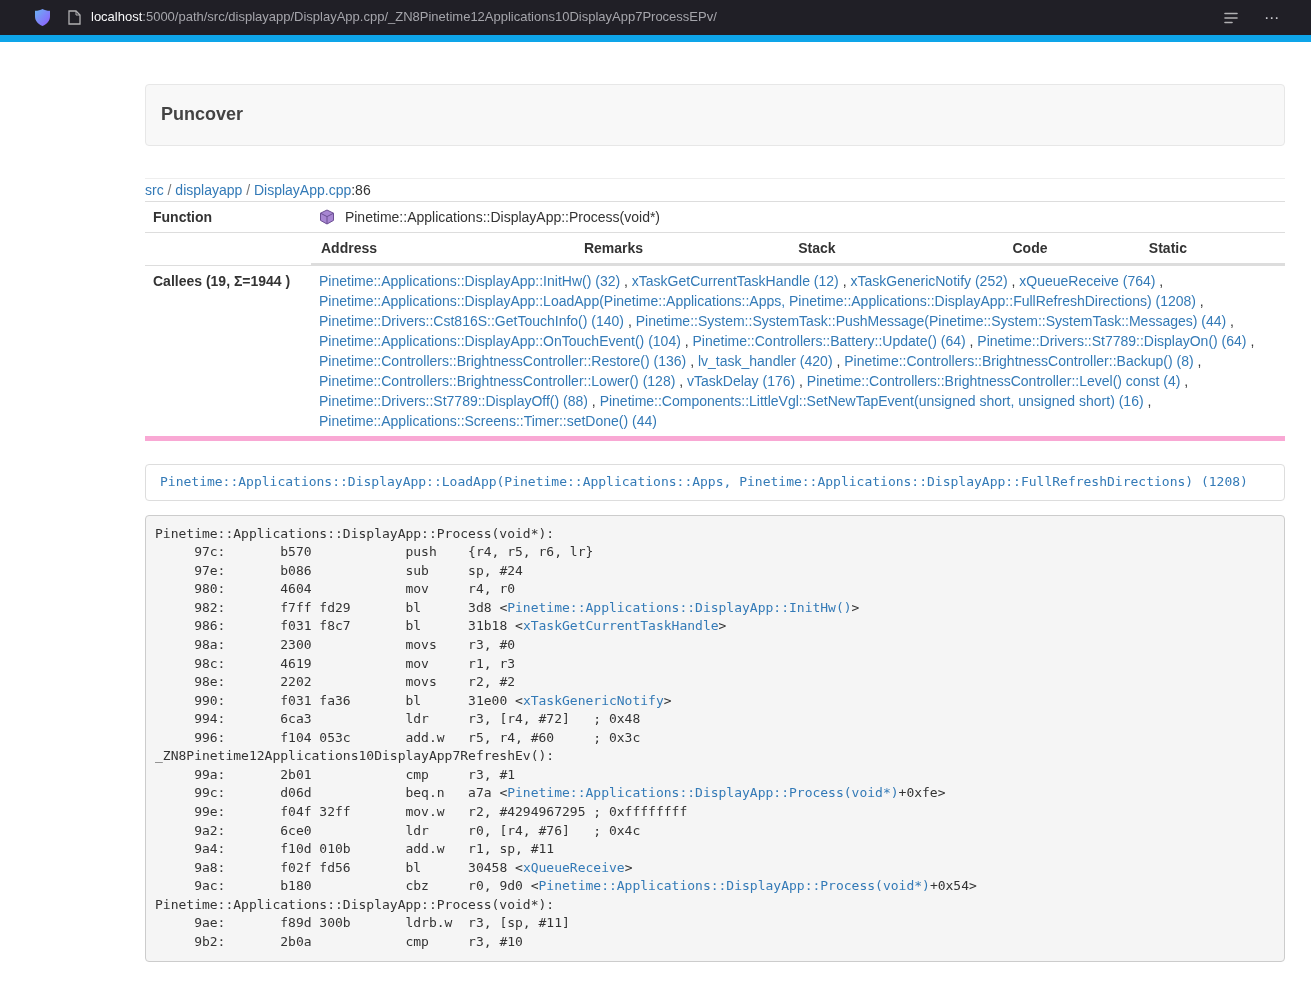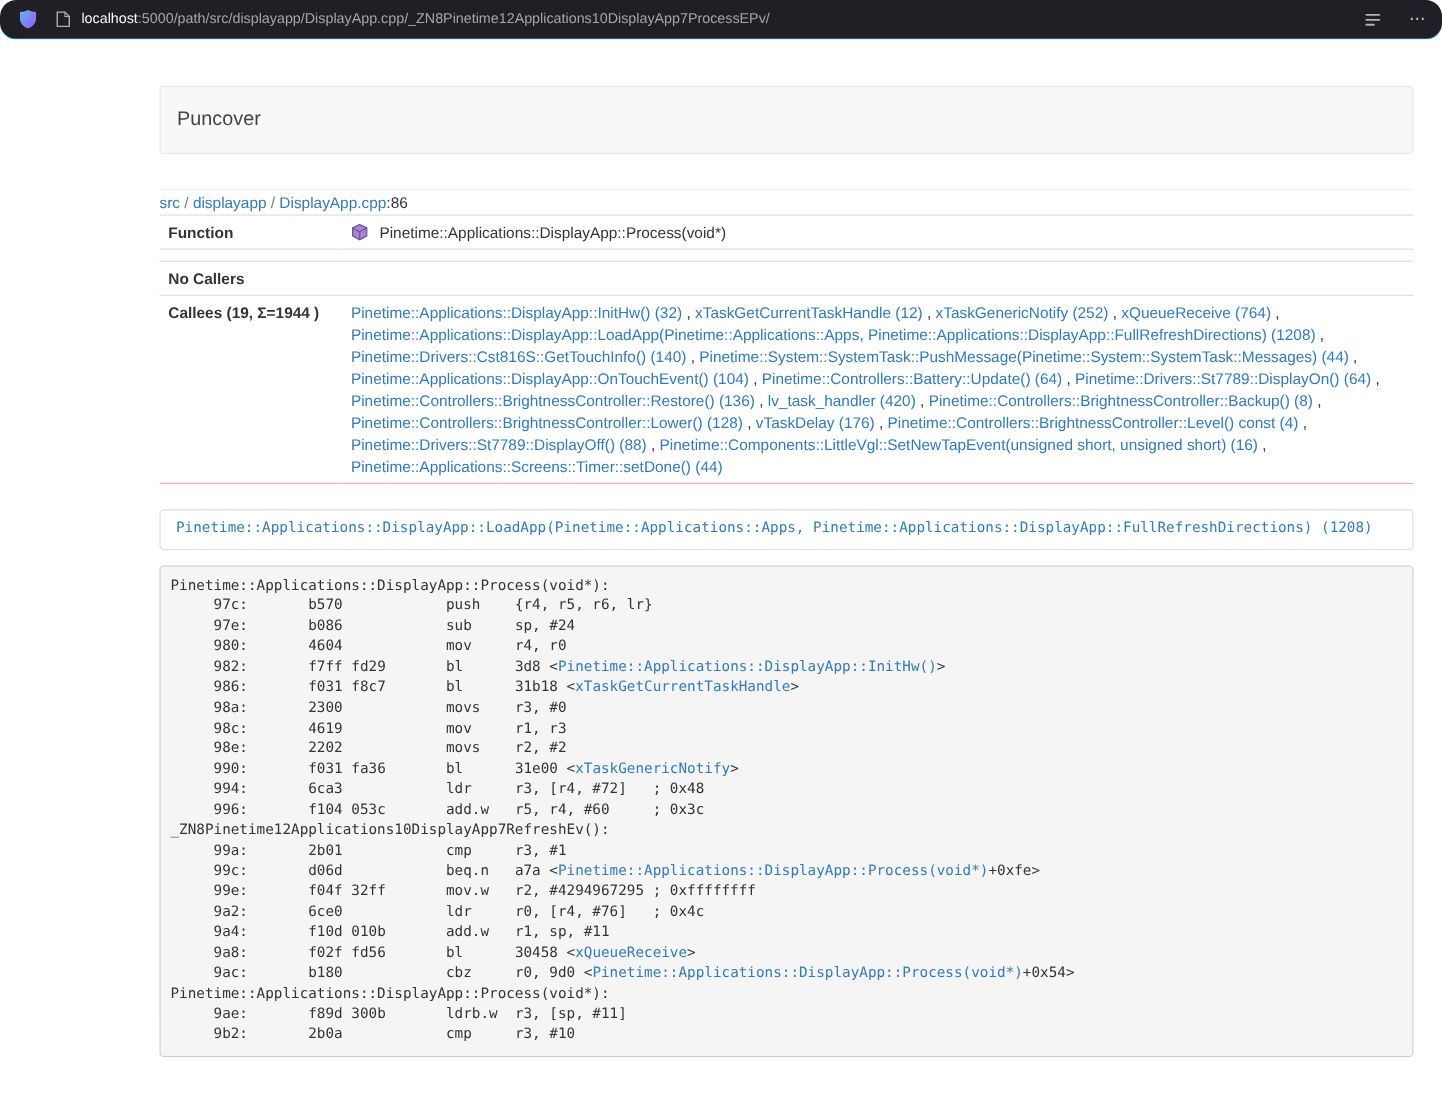--- a/index.html
+++ b/index.html
@@ -5,47 +5,47 @@
   html,body{margin:0;padding:0}
   body{
     width:1311px;height:998px;overflow:hidden;background:#fff;
     font-family:"Liberation Sans","DejaVu Sans",sans-serif;
     font-size:14px;line-height:1.42857;color:#333;
   }
   a{color:#337ab7;text-decoration:none}
 
   
   .browser-bar{
-    height:35px;background:#201f26;border-bottom:1px solid #0ea5e9;
-    display:flex;align-items:center;padding:0 12px;color:#b1b1b3;font-size:13px;border-radius:15px;
+    height:35px;background:#201f26;border-bottom:7px solid #0ea5e9;
+    display:flex;align-items:center;padding:0 29px;color:#b1b1b3;font-size:13px;
   }
   .bb-icon{display:inline-flex;align-items:center;justify-content:center;width:22px;height:22px;flex:0 0 auto;cursor:pointer}
   .bb-icon.shield{margin-left:2px}
   .bb-icon.page{margin-left:10px}
   .url-text{margin-left:6px;white-space:nowrap;overflow:hidden;flex:0 1 auto;cursor:text}
   .url-host{color:#f9f9fa}
   .url-rest{color:#a5a5ab}
   .bb-spacer{flex:1 1 auto}
   .bb-icon.reader{margin-right:22px}
   .menu-dots{font-size:15px;color:#c9c9ce;letter-spacing:1px;width:auto;padding-right:2px}
 
   
   .container{width:1140px;margin-left:145px}
   .navbar{
     margin-top:42px;height:62px;background:#f8f8f8;border:1px solid #e7e7e7;
-    border-radius:4px;display:flex;align-items:center;box-sizing:border-box;
+    border-radius:4px;display:flex;align-items:center;box-sizing:border-box;font-weight:bold;
   }
   .brand{font-size:18px;color:#444;padding:0 15px;cursor:pointer}
   hr{border:0;border-top:1px solid #eee;margin:32px 0 0}
   .breadcrumb{margin:1px 0;font-size:14px;line-height:20px}
   .bc-sep{color:#777}
 
   
   table{border-collapse:collapse;width:100%}
-  .fn-table{border-bottom:1px solid #f9a8d4}
+  .fn-table{border-bottom:5px solid #f9a8d4}
   .fn-table>tbody>tr>th,
   .fn-table>tbody>tr>td{
     border-top:1px solid #ddd;padding:5px 8px;vertical-align:top;text-align:left;
     font-size:14px;line-height:20px;font-weight:normal;
   }
   .fn-table>tbody>tr>th.rowhead{width:150px;font-weight:bold}
   td.detail-cell{padding:0 !important}
   .detail-table th{border-bottom:2px solid #ddd;padding:5px 10px;font-weight:bold;text-align:left;line-height:20px;font-size:14px}
   .detail-table td{padding:5px 10px;line-height:20px;font-size:14px}
   .fn-icon svg{vertical-align:-3px;margin-right:6px}
@@ -126,27 +126,30 @@
         <td class="detail-cell">
           <table class="detail-table">
             <colgroup>
               <col style="width:27%">
                 <col style="width:22%">
                 <col style="width:22%">
                 <col style="width:14%">
                 <col style="width:15%">
             </colgroup>
             <tbody>
+              <tr>
+                <th>Address</th>
+                <th>Remarks</th>
+                <th>Stack</th>
+                <th>Code</th>
+                <th>Static</th>
+              </tr>
             </tbody>
           </table>
         </td>
-      </tr>
-      <tr>
-        <th class="rowhead">No Callers</th>
-        <td></td>
       </tr>
       <tr>
         <th class="rowhead">Callees (19, Σ=1944 )</th>
         <td><a href="#">Pinetime::Applications::DisplayApp::InitHw() (32)</a> , <a href="#">xTaskGetCurrentTaskHandle (12)</a> , <a href="#">xTaskGenericNotify (252)</a> , <a href="#">xQueueReceive (764)</a> , <a href="#">Pinetime::Applications::DisplayApp::LoadApp(Pinetime::Applications::Apps, Pinetime::Applications::DisplayApp::FullRefreshDirections) (1208)</a> , <a href="#">Pinetime::Drivers::Cst816S::GetTouchInfo() (140)</a> , <a href="#">Pinetime::System::SystemTask::PushMessage(Pinetime::System::SystemTask::Messages) (44)</a> , <a href="#">Pinetime::Applications::DisplayApp::OnTouchEvent() (104)</a> , <a href="#">Pinetime::Controllers::Battery::Update() (64)</a> , <a href="#">Pinetime::Drivers::St7789::DisplayOn() (64)</a> , <a href="#">Pinetime::Controllers::BrightnessController::Restore() (136)</a> , <a href="#">lv_task_handler (420)</a> , <a href="#">Pinetime::Controllers::BrightnessController::Backup() (8)</a> , <a href="#">Pinetime::Controllers::BrightnessController::Lower() (128)</a> , <a href="#">vTaskDelay (176)</a> , <a href="#">Pinetime::Controllers::BrightnessController::Level() const (4)</a> , <a href="#">Pinetime::Drivers::St7789::DisplayOff() (88)</a> , <a href="#">Pinetime::Components::LittleVgl::SetNewTapEvent(unsigned short, unsigned short) (16)</a> , <a href="#">Pinetime::Applications::Screens::Timer::setDone() (44)</a></td>
       </tr>
     </tbody>
   </table>
 
   <div class="symbol-box">
     <a href="#">Pinetime::Applications::DisplayApp::LoadApp(Pinetime::Applications::Apps, Pinetime::Applications::DisplayApp::FullRefreshDirections) (1208)</a>

